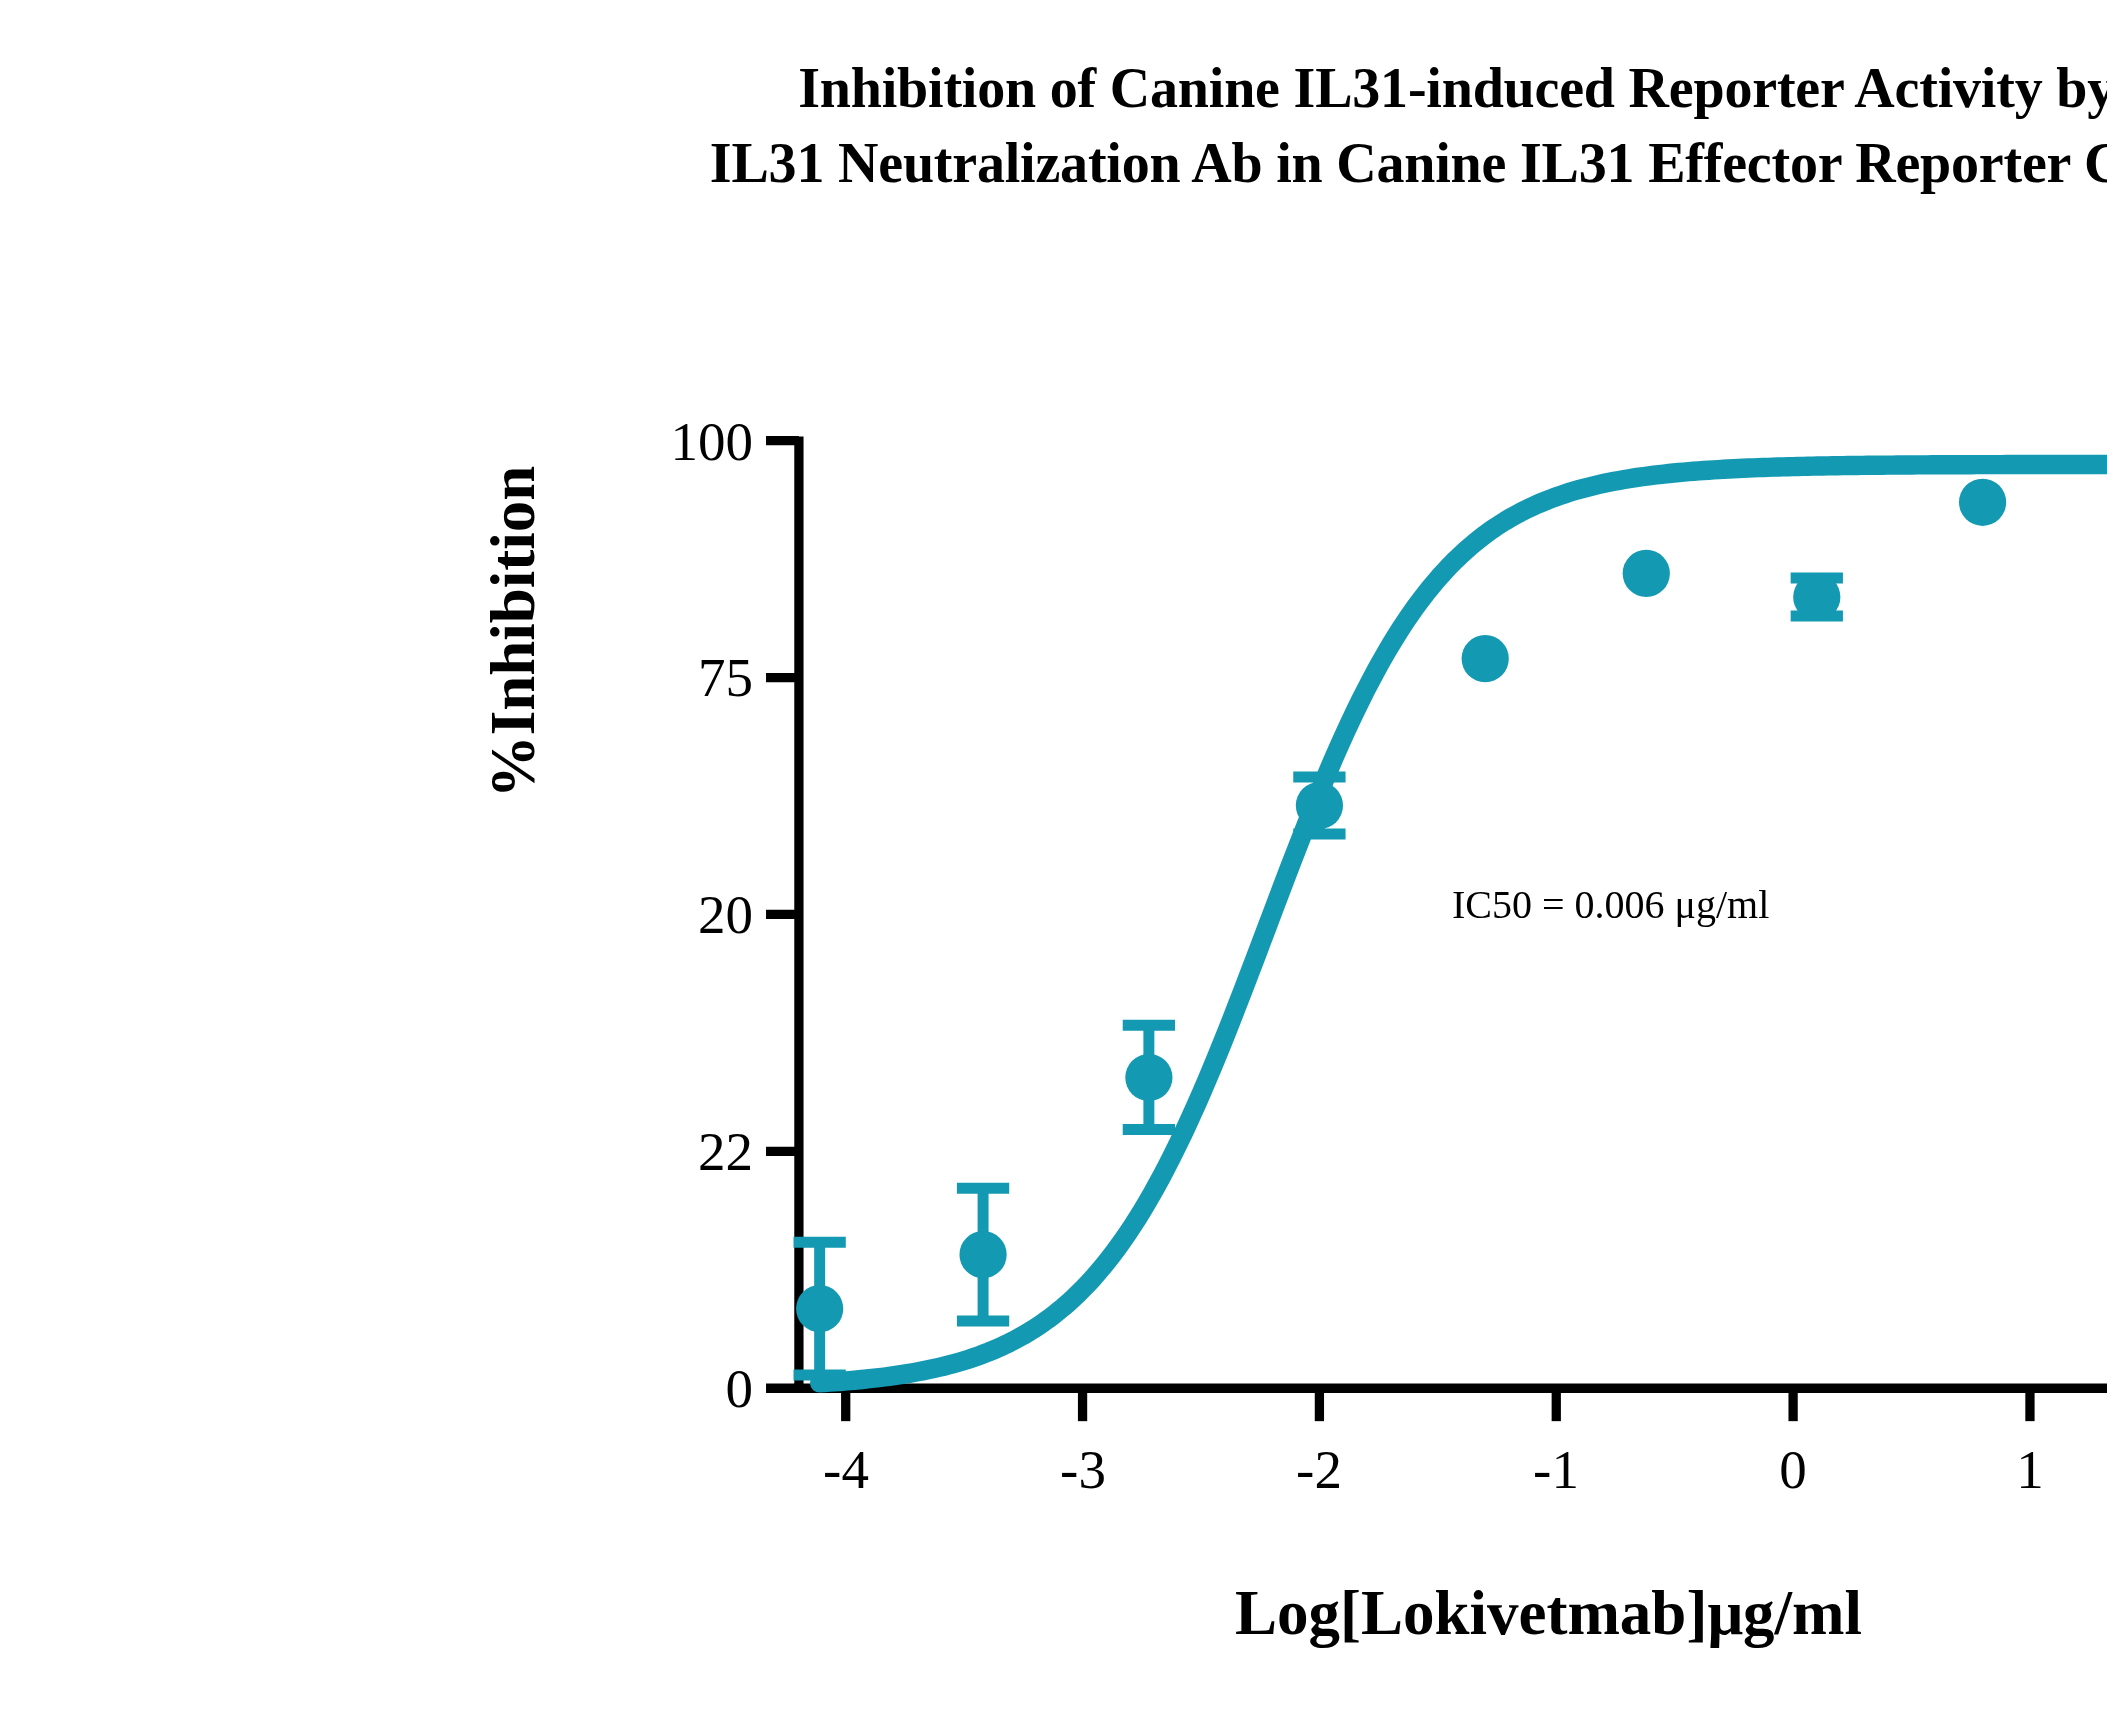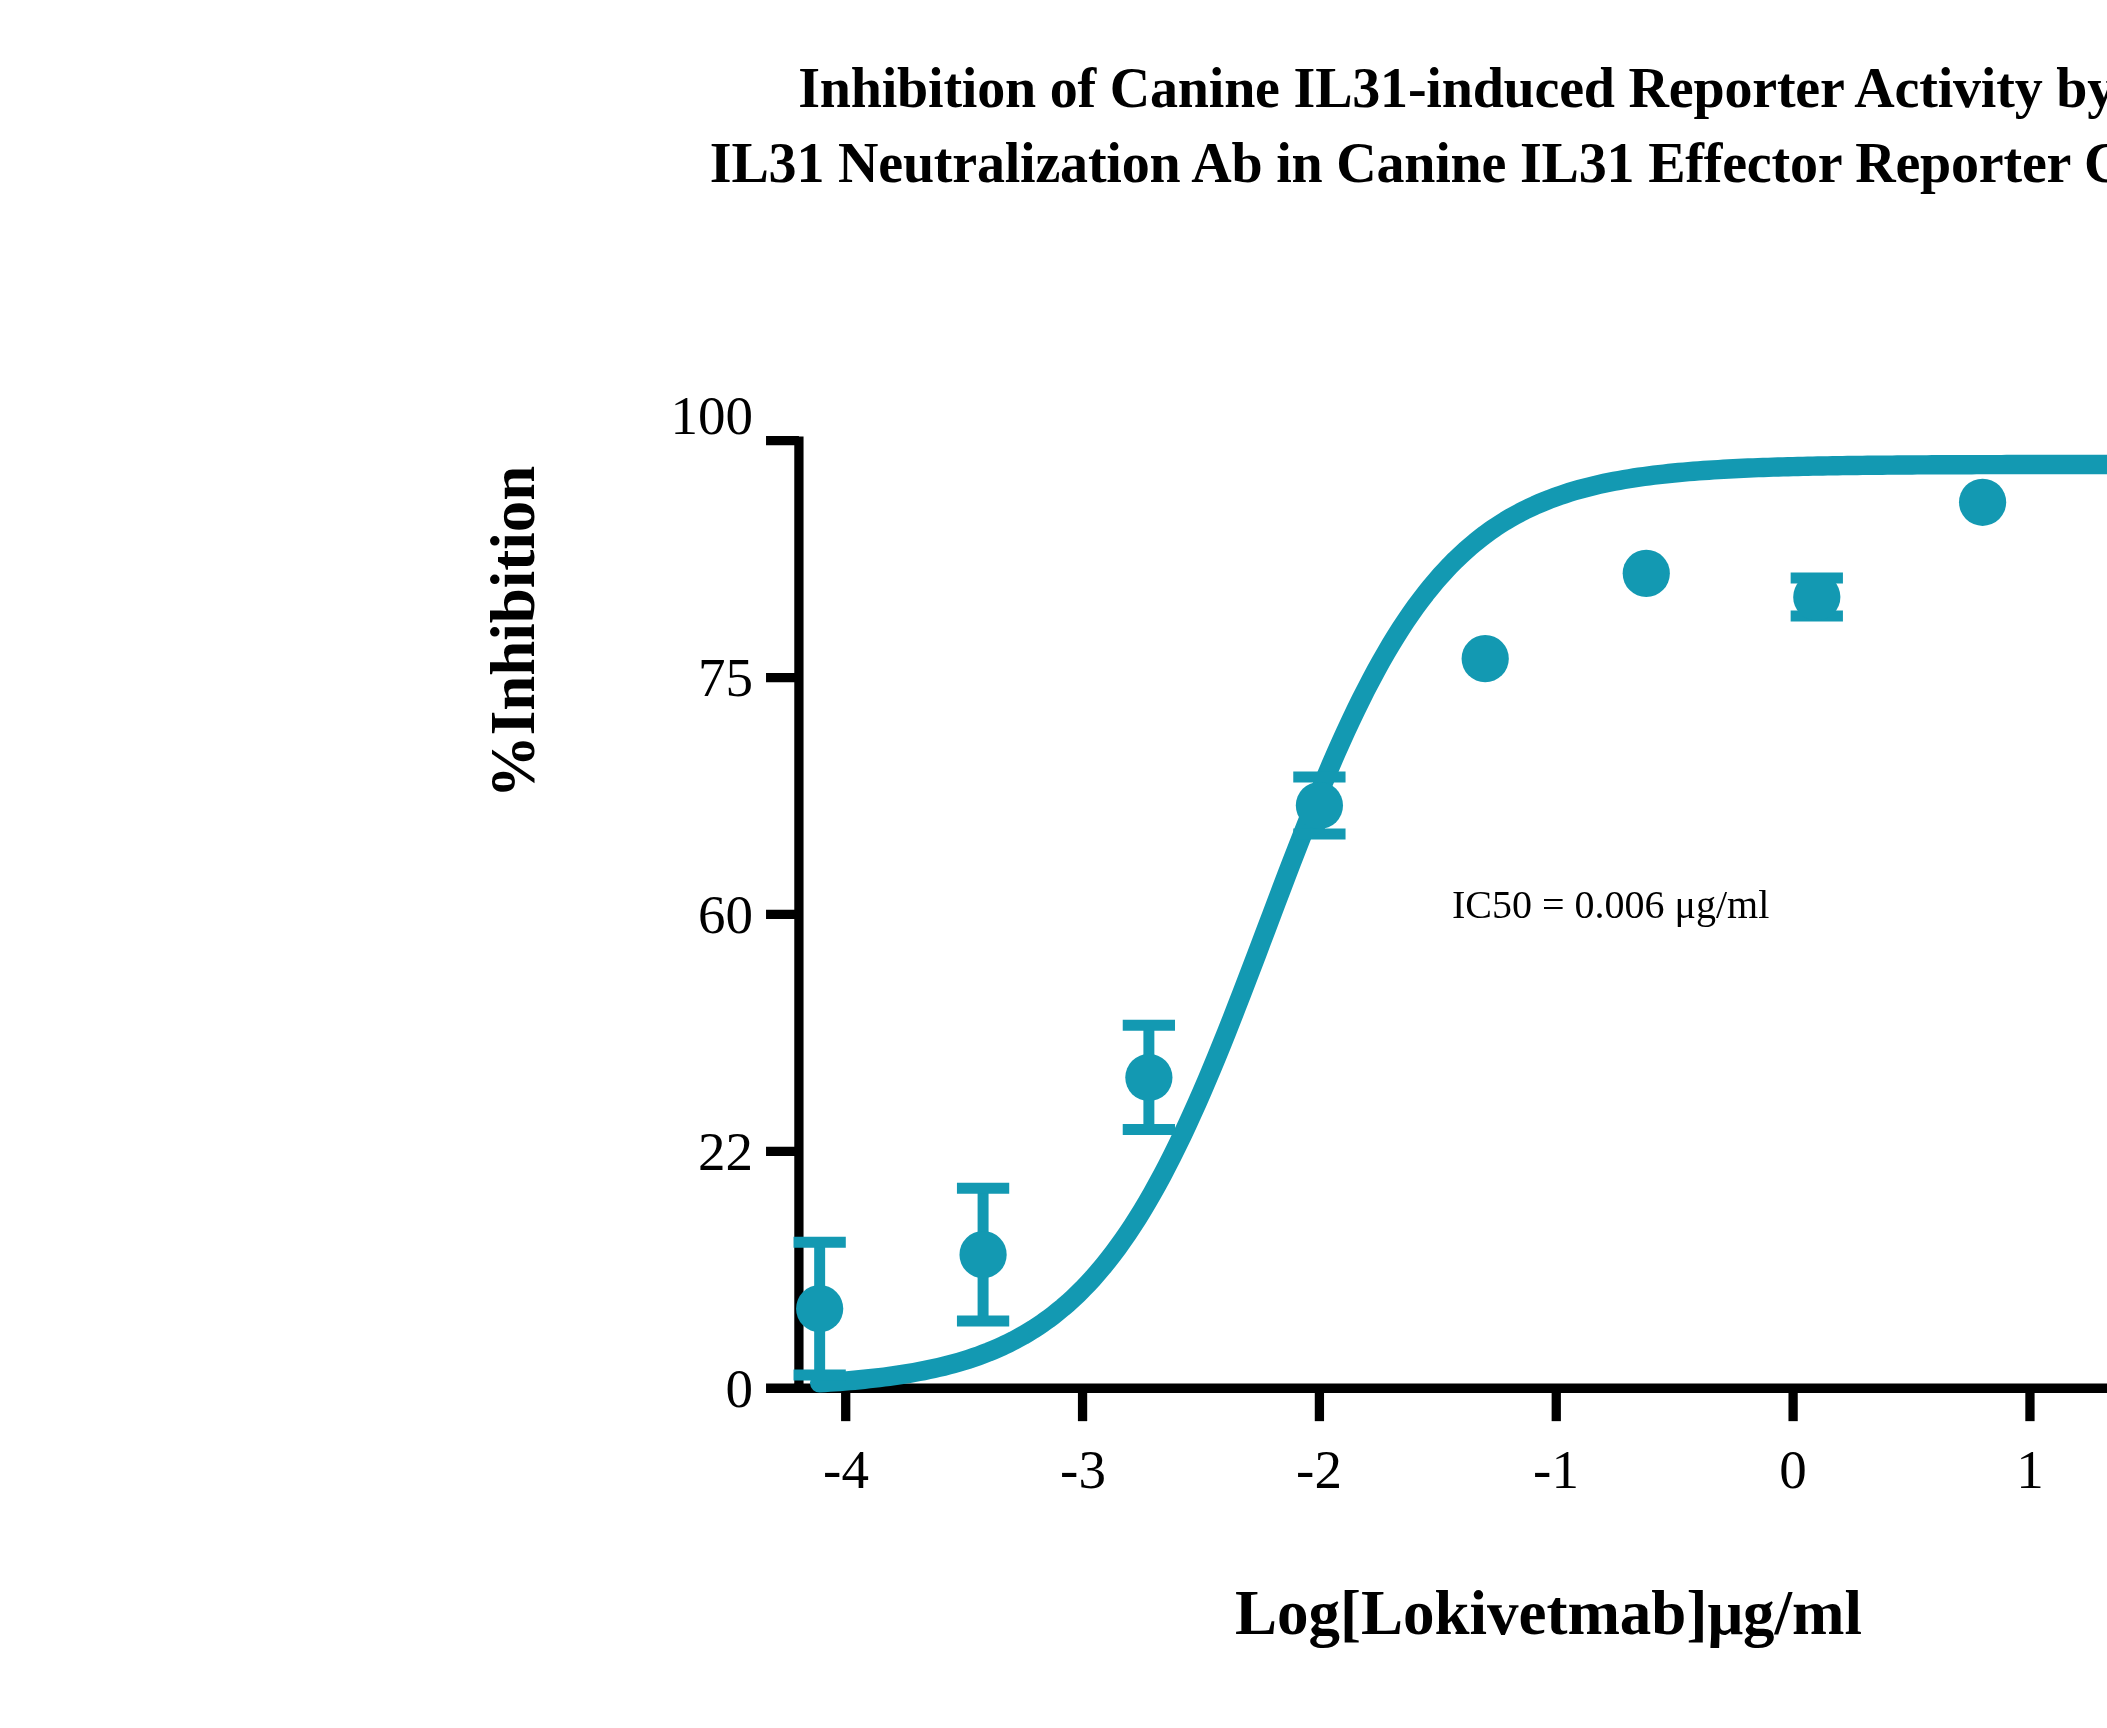--- a/index.html
+++ b/index.html
@@ -133,23 +133,23 @@
           <circle cx="4702.639999999999" cy="1191.0550000000003" r="56" fill="#1399B2"></circle>
           <circle cx="5095.9" cy="1056.2350000000001" r="56" fill="#1399B2"></circle>
           <circle cx="5477.923999999999" cy="1022.5300000000002" r="56" fill="#1399B2"></circle>
         </g>
     </svg>
   </div>
 
   <div id="tick-labels">
       <div class="tick-label ytick-label" style="left: 753px; top: 1388px;">0</div>
       <div class="tick-label ytick-label" style="left: 753px; top: 1151px;">22</div>
-      <div class="tick-label ytick-label" style="left: 753px; top: 914px;">60</div>
+      <div class="tick-label ytick-label" style="left: 753px; top: 914px;">20</div>
       <div class="tick-label ytick-label" style="left: 753px; top: 677px;">75</div>
-      <div class="tick-label ytick-label" style="left: 753px; top: 415px; text-align: right;">100</div>
+      <div class="tick-label ytick-label" style="left: 753px; top: 441px; text-align: right;">100</div>
       <div class="tick-label xtick-label" style="left: 846px; top: 1438px;">-4</div>
       <div class="tick-label xtick-label" style="left: 1083px; top: 1438px;">-3</div>
       <div class="tick-label xtick-label" style="left: 1319px; top: 1438px;">-2</div>
       <div class="tick-label xtick-label" style="left: 1556px; top: 1438px;">-1</div>
       <div class="tick-label xtick-label" style="left: 1793px; top: 1438px;">0</div>
       <div class="tick-label xtick-label" style="left: 2030px; top: 1438px;">1</div>
     </div>
 
 </div>
 

